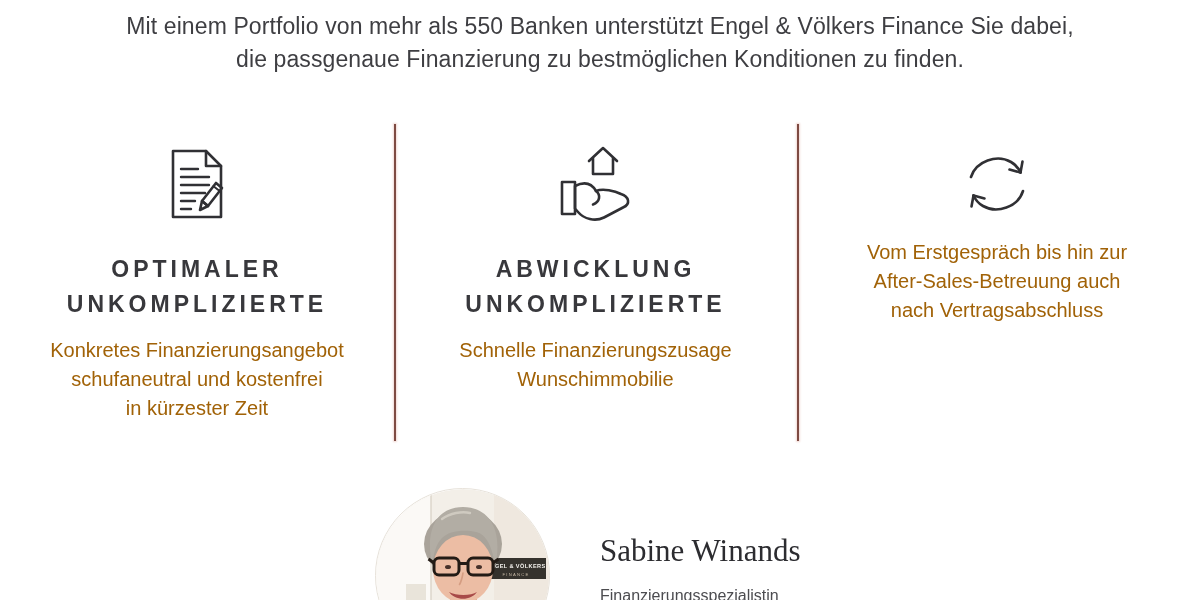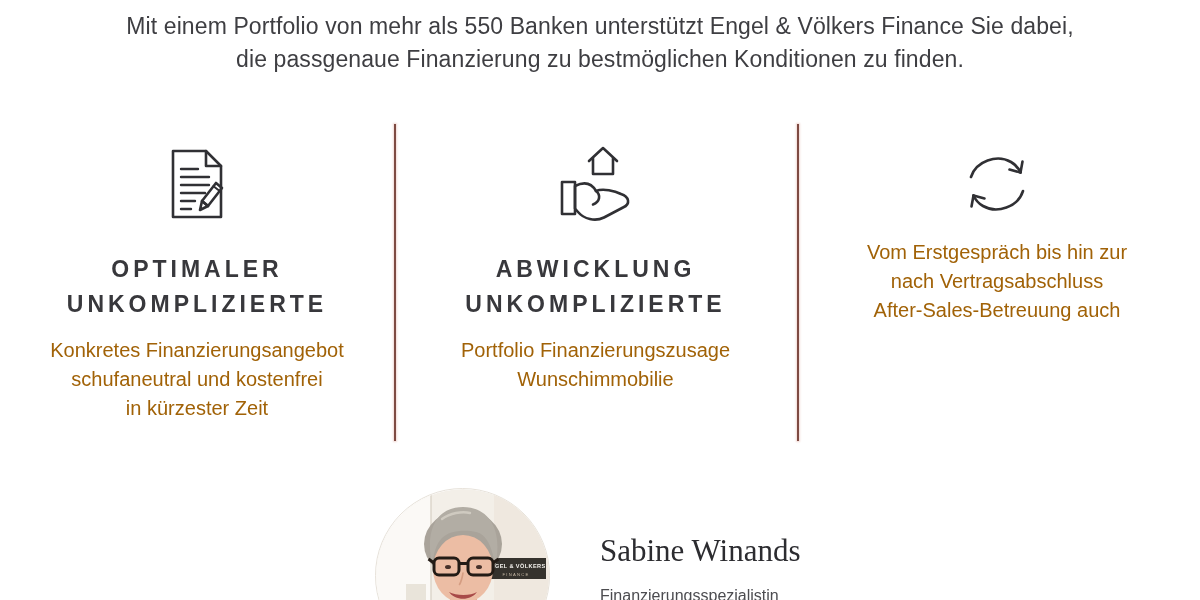--- a/index.html
+++ b/index.html
@@ -159,40 +159,40 @@
           <rect x="5" y="38" width="13" height="32"></rect>
           <path d="M18 42 C28 37 35 40 39 47 C46 44 58 47 64 50 C72 52.5 74 60 66 63.5 L47 73.5 C38 78 27 75 21 68 L18 64.5 Z"></path>
           <path d="M39 47 C44 51 43 58 36 60.5"></path>
         </svg>
       </div>
       <h3 class="feature-title">
         <span>ABWICKLUNG</span>
         <span>UNKOMPLIZIERTE</span>
       </h3>
       <p class="feature-body">
-        <span>Portfolio Finanzierungszusage</span>
+        <span>Schnelle Finanzierungszusage</span>
         <span>Wunschimmobilie</span>
       </p>
     </div>
 
     <div class="feature">
       <div class="icon-box">
         <svg width="74" height="62" viewBox="0 0 74 62" fill="none" stroke="#303034" stroke-width="2.6" stroke-linejoin="round" stroke-linecap="round">
           <path d="M11 24 C16 8 37 1 51 9 C55.5 11.5 58.5 15 60.5 19.5"></path>
           <path d="M60.5 19.5 L62.5 8.5"></path>
           <path d="M60.5 19.5 L49.5 16.5"></path>
           <path d="M63 38 C58 54 37 61 23 53 C18.5 50.5 15.5 47 13.5 42.5"></path>
           <path d="M13.5 42.5 L11.5 53.5"></path>
           <path d="M13.5 42.5 L24.5 45.5"></path>
         </svg>
       </div>
       <p class="feature-body">
         <span>Vom Erstgespräch bis hin zur</span>
+        <span>After-Sales-Betreuung auch</span>
         <span>nach Vertragsabschluss</span>
-        <span>After-Sales-Betreuung auch</span>
       </p>
     </div>
 
   </div>
 
   <div class="v-divider left" style="background: rgb(126, 74, 66);"></div>
   <div class="v-divider right" style="background: rgb(126, 74, 66);"></div>
 
   <div class="advisor">
     <div class="avatar">

